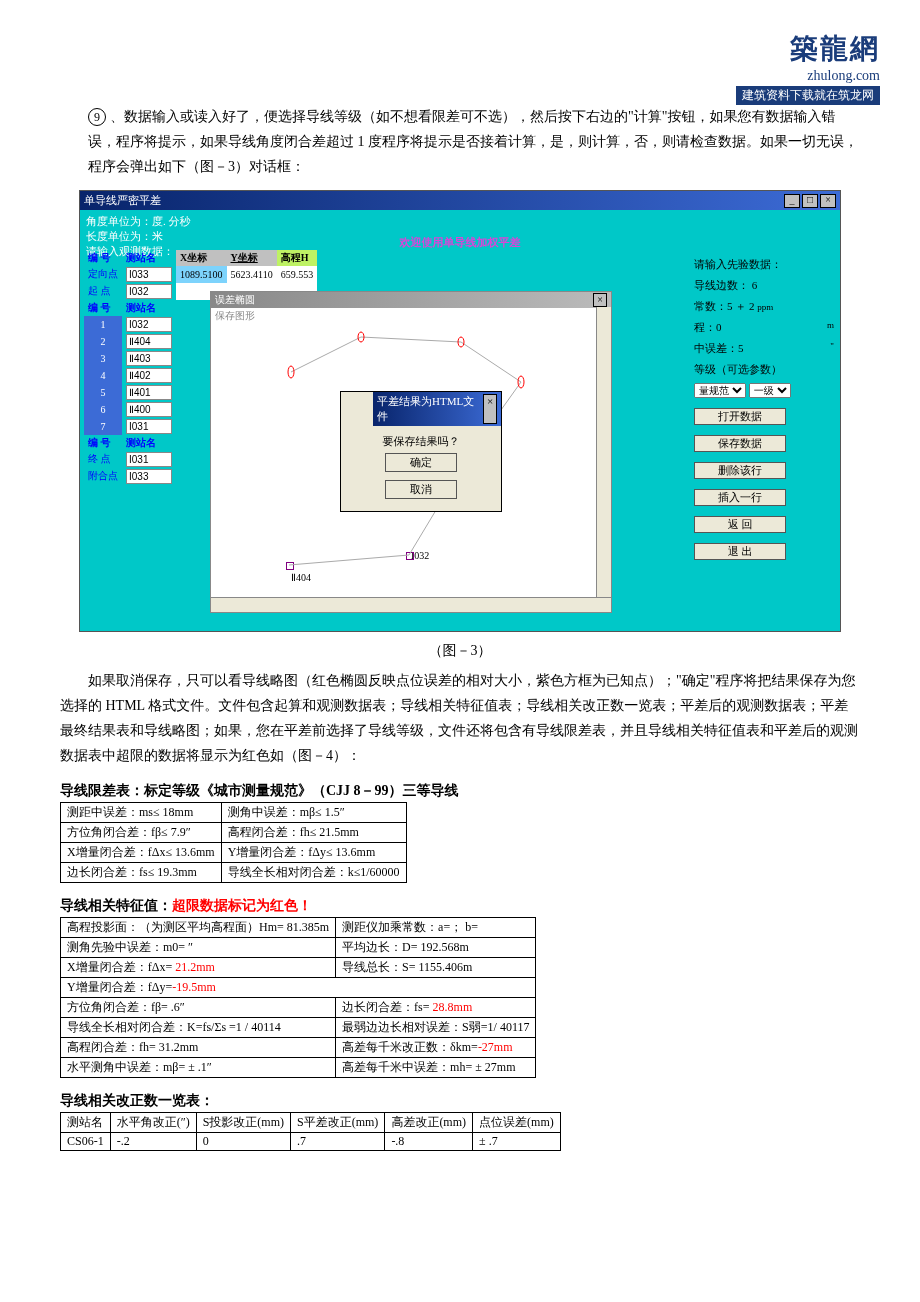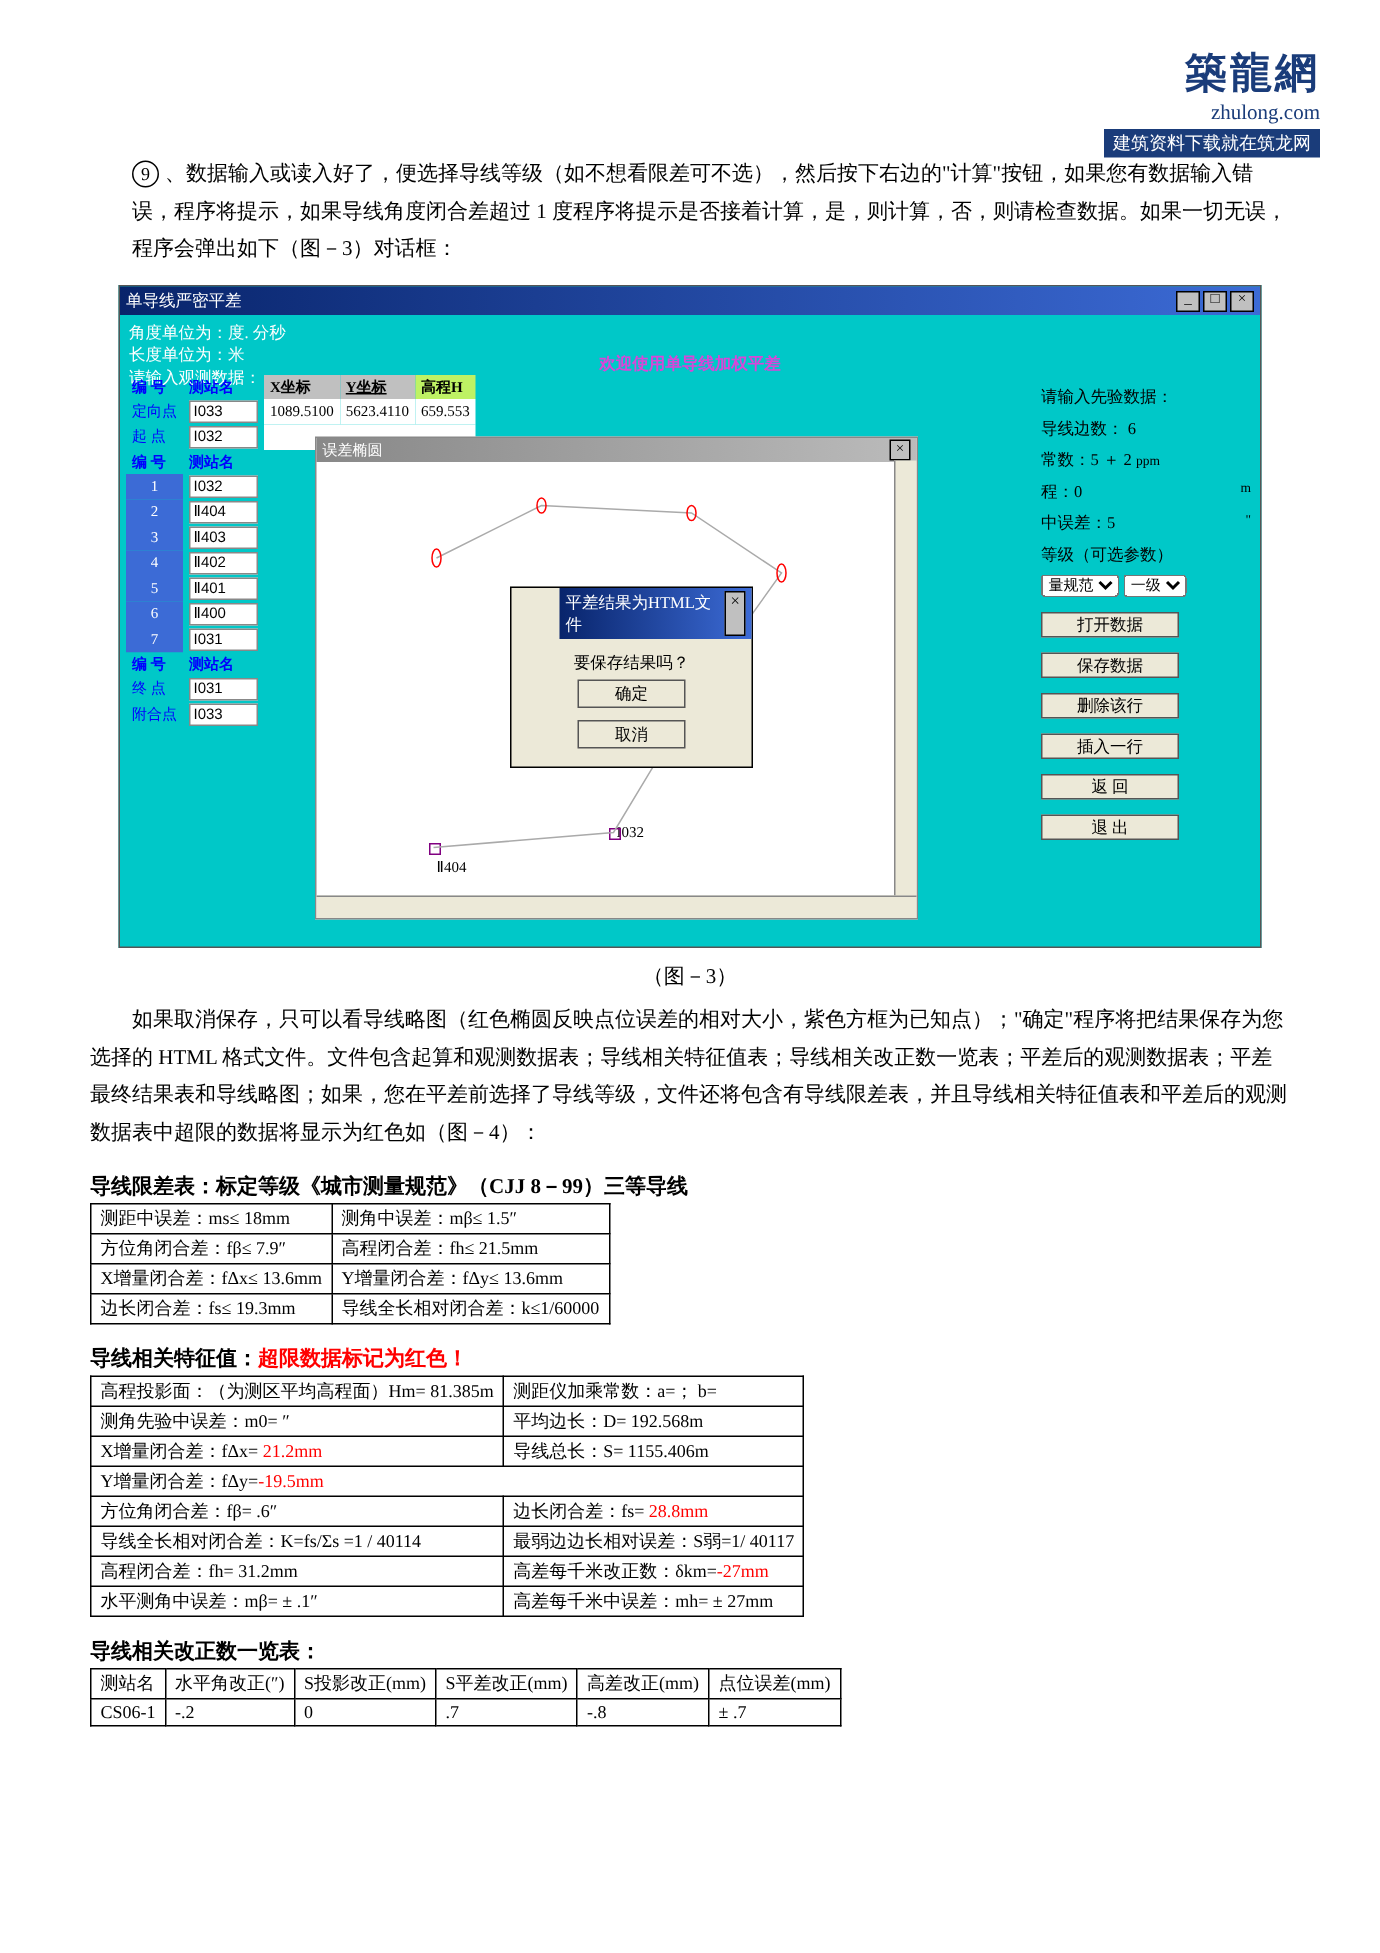--- a/index.html
+++ b/index.html
@@ -242,21 +242,21 @@
         <tr>
           <th>编   号</th>
           <th>测站名</th>
           <th style="background:#c0c0c0;color:#000;">X坐标</th>
           <th style="background:#c0c0c0;color:#000;text-decoration:underline;">Y坐标</th>
           <th style="background:#bef264;color:#000;">高程H</th>
         </tr>
     <tr>
           <td style="color:#00f">定向点</td>
           <td><input type="text" value="I033" style=""></td>
-          <td style="background:#ffffff">1089.5100</td>
+          <td style="background:#7dd3fc">1089.5100</td>
           <td style="background:#fff">5623.4110</td>
           <td style="background:#fff">659.553</td>
         </tr>
     <tr>
           <td style="color:#00f">起  点</td>
           <td><input type="text" value="I032" style=""></td>
           <td colspan="3" style="background:#fff"></td>
         </tr>
     <tr>
           <th>编   号</th>
@@ -303,20 +303,21 @@
           <td><input type="text" value="I033" style=""></td>
         </tr>
   </tbody>
     </table>
 
   <div class="canvas-area">
     <div class="canvas-titlebar">
       <span>误差椭圆</span>
       <span style="background:#c0c0c0;border:1px solid #000;width:12px;text-align:center;color:#000;">×</span>
     </div>
+    <div style="font-size:10px;color:#888;padding:1px 4px;">保存图形</div>
 
     <div style="position:absolute;left:80px;top:280px;font-size:10px;">Ⅱ404</div>
     <div style="position:absolute;left:200px;top:258px;font-size:10px;">I032</div>
     <div style="position:absolute;left:75px;top:270px;width:6px;height:6px;border:1px solid #800080;"></div>
     <div style="position:absolute;left:195px;top:260px;width:6px;height:6px;border:1px solid #800080;"></div>
     <svg style="position:absolute;left:0;top:20px;width:398px;height:298px;">
       <polyline points="78,253 198,243 260,140 310,70 250,30 150,25 80,60" fill="none" stroke="#aaa" stroke-width="1"></polyline>
       <ellipse cx="260" cy="140" rx="4" ry="8" fill="none" stroke="#f00"></ellipse>
       <ellipse cx="310" cy="70" rx="3" ry="6" fill="none" stroke="#f00"></ellipse>
       <ellipse cx="250" cy="30" rx="3" ry="5" fill="none" stroke="#f00"></ellipse>

